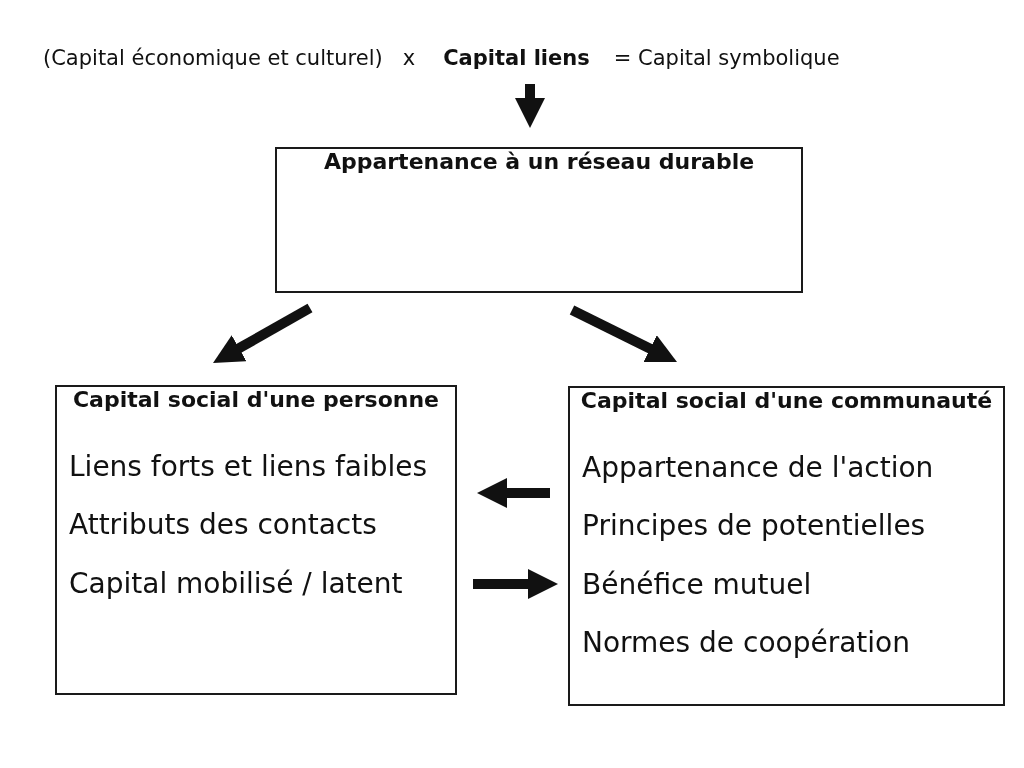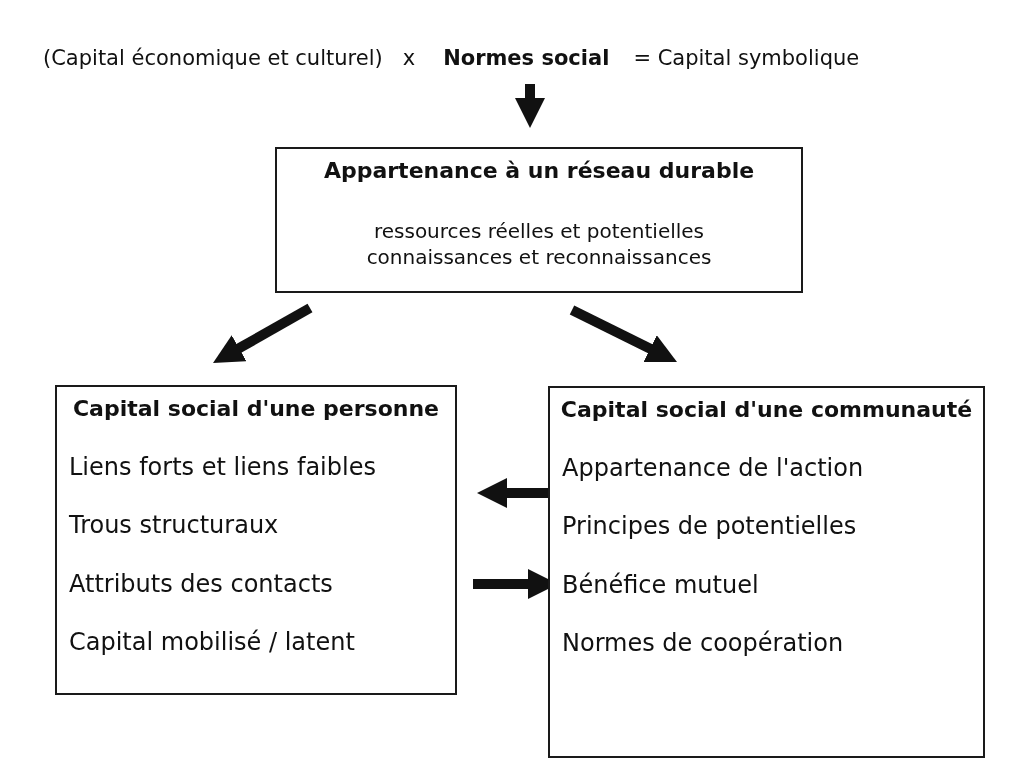--- a/index.html
+++ b/index.html
@@ -29,75 +29,70 @@
 
   
   .box{
     position:absolute;
     border:2px solid #1a1a1a;
     background:#ffffff;
     box-sizing:border-box;
   }
   .box-network{left:275px;top:147px;width:528px;height:146px;}
   .box-person{left:55px;top:385px;width:402px;height:310px;}
-  .box-community{left:548px;top:386px;width:437px;height:372px;}
+  .box-community{left:568px;top:386px;width:437px;height:320px;}
 
   .box-title{
     font-weight:bold;font-size:22px;line-height:26px;
-    text-align:center;margin-top:9px;
+    text-align:center;margin-top:0;
   }
   .net-lines{
     margin-top:34px;text-align:center;
     font-size:20px;line-height:26px;
   }
   .items{position:absolute;left:0;top:0;right:0;bottom:0;}
   .list-item{
     position:absolute;left:12px;
-    font-size:24px;line-height:22px;white-space:nowrap;
+    font-size:28px;line-height:22px;white-space:nowrap;
   }
   .list-item:nth-child(1){top:69px;}
   .list-item:nth-child(2){top:127px;}
   .list-item:nth-child(3){top:186px;}
   .list-item:nth-child(4){top:244px;}
 </style>
 </head>
 <body>
 
 <div class="canvas">
 
   <div class="formula">
-    <span>(Capital économique et culturel)</span><span class="op">x</span><span class="bold-term">Normes social</span><span class="suffix">= Capital symbolique</span>
+    <span>(Capital économique et culturel)</span><span class="op">x</span><span class="bold-term">Capital liens</span><span class="suffix">= Capital symbolique</span>
   </div>
 
   <svg class="arrows" viewBox="0 0 1024 768" xmlns="http://www.w3.org/2000/svg" aria-hidden="true">
     <defs>
       <marker id="head" markerWidth="3" markerHeight="3" refX="0.3" refY="1.5" orient="auto">
         <path d="M0,0 L3,1.5 L0,3 z" fill="#111111"></path>
       </marker>
     </defs>
     <line class="arrow-line" x1="530" y1="84" x2="530" y2="101" marker-end="url(#head)"></line>
     <line class="arrow-line" x1="310" y1="308" x2="236.5" y2="349.7" marker-end="url(#head)"></line>
     <line class="arrow-line" x1="572" y1="310" x2="652.8" y2="350" marker-end="url(#head)"></line>
     <line class="arrow-line" x1="550" y1="493" x2="504" y2="493" marker-end="url(#head)"></line>
     <line class="arrow-line" x1="473" y1="584" x2="531" y2="584" marker-end="url(#head)"></line>
   </svg>
 
   <div class="box box-network">
     <div class="box-title">Appartenance à un réseau durable</div>
-    <div class="net-lines">
-      <div>ressources réelles et potentielles</div>
-      <div>connaissances et reconnaissances</div>
-    </div>
   </div>
 
   <div class="box box-person">
     <div class="box-title">Capital social d'une personne</div>
     <div class="items">
       <div class="list-item">Liens forts et liens faibles</div>
-      <div class="list-item">Trous structuraux</div>
       <div class="list-item">Attributs des contacts</div>
       <div class="list-item">Capital mobilisé / latent</div>
     </div>
   </div>
 
   <div class="box box-community">
     <div class="box-title">Capital social d'une communauté</div>
     <div class="items">
       <div class="list-item">Appartenance de l'action</div>
       <div class="list-item">Principes de potentielles</div>

